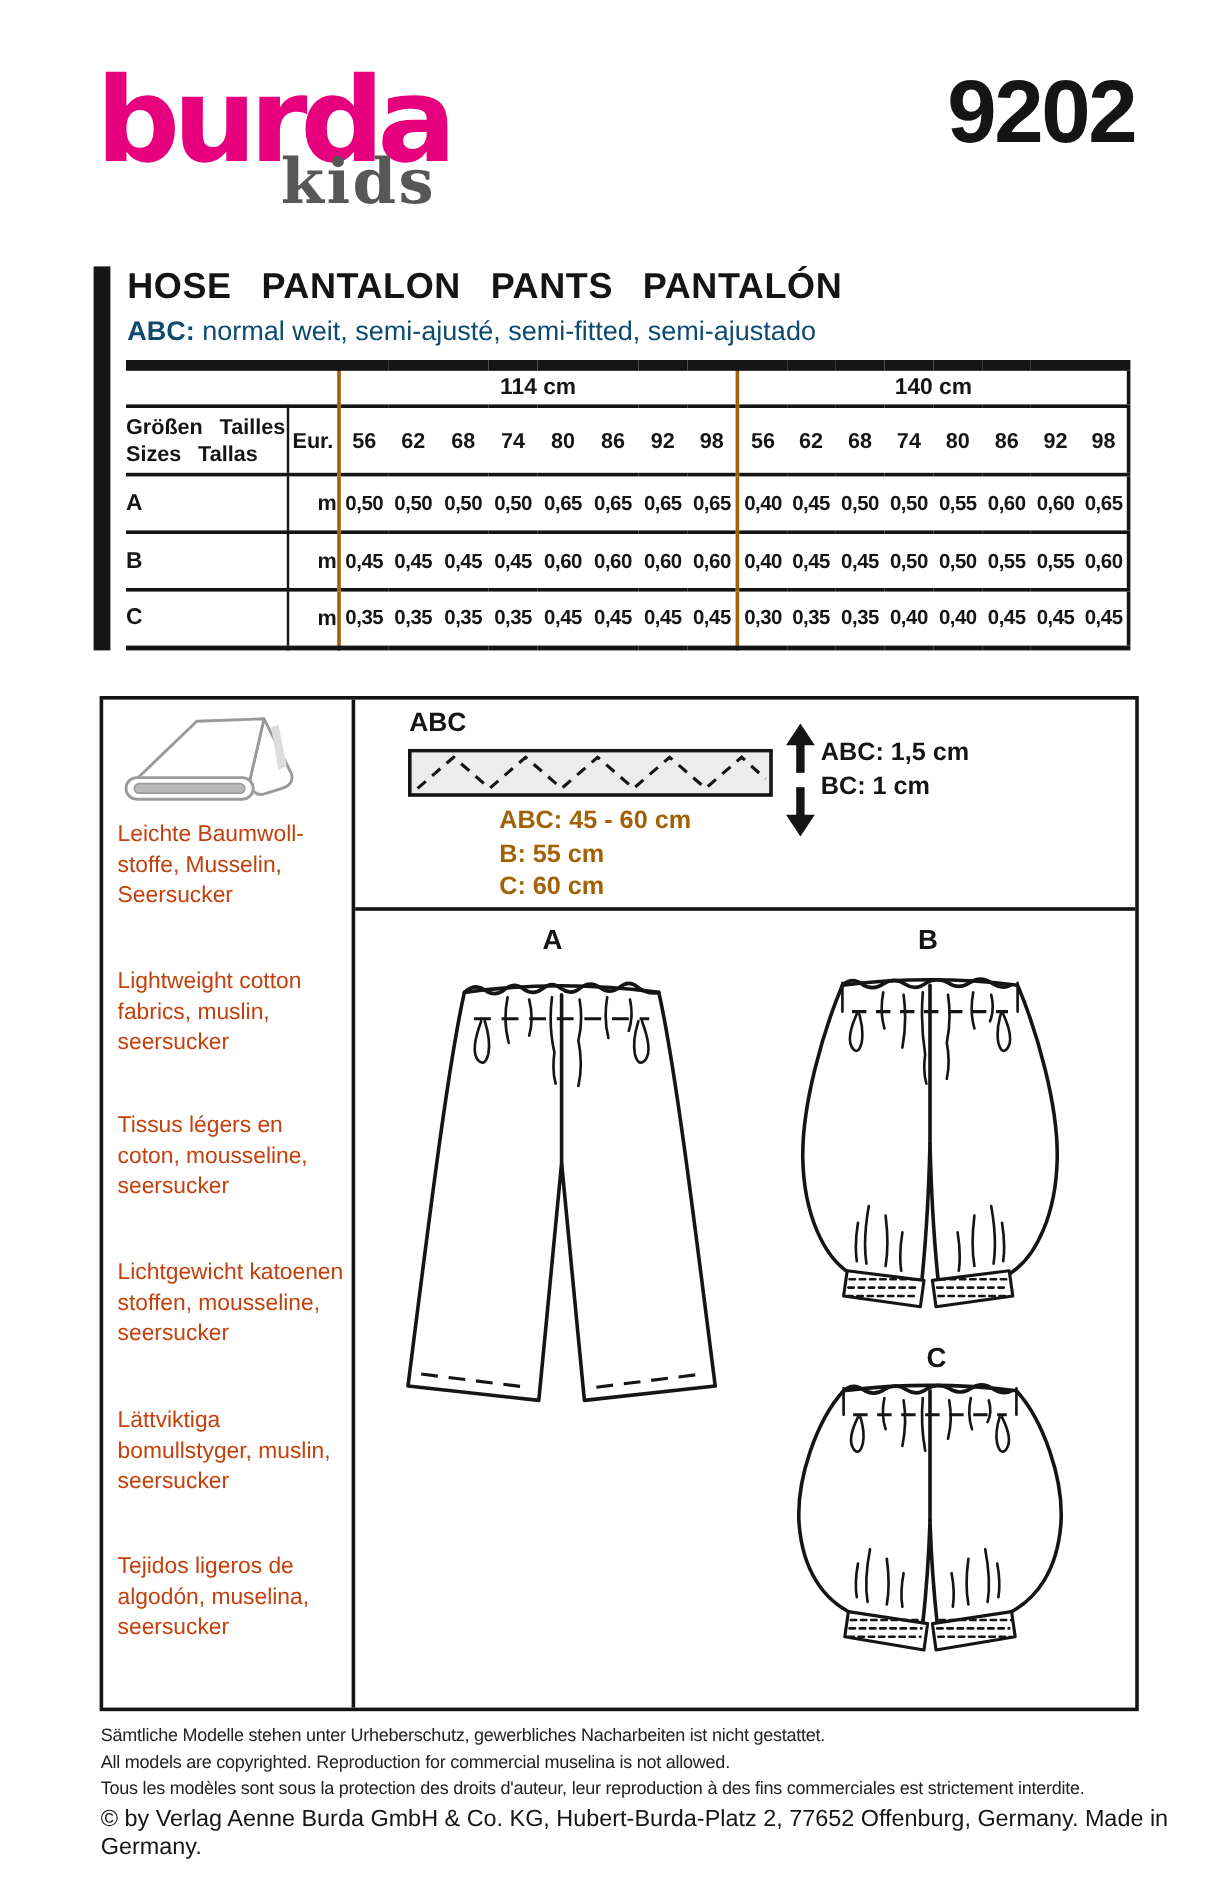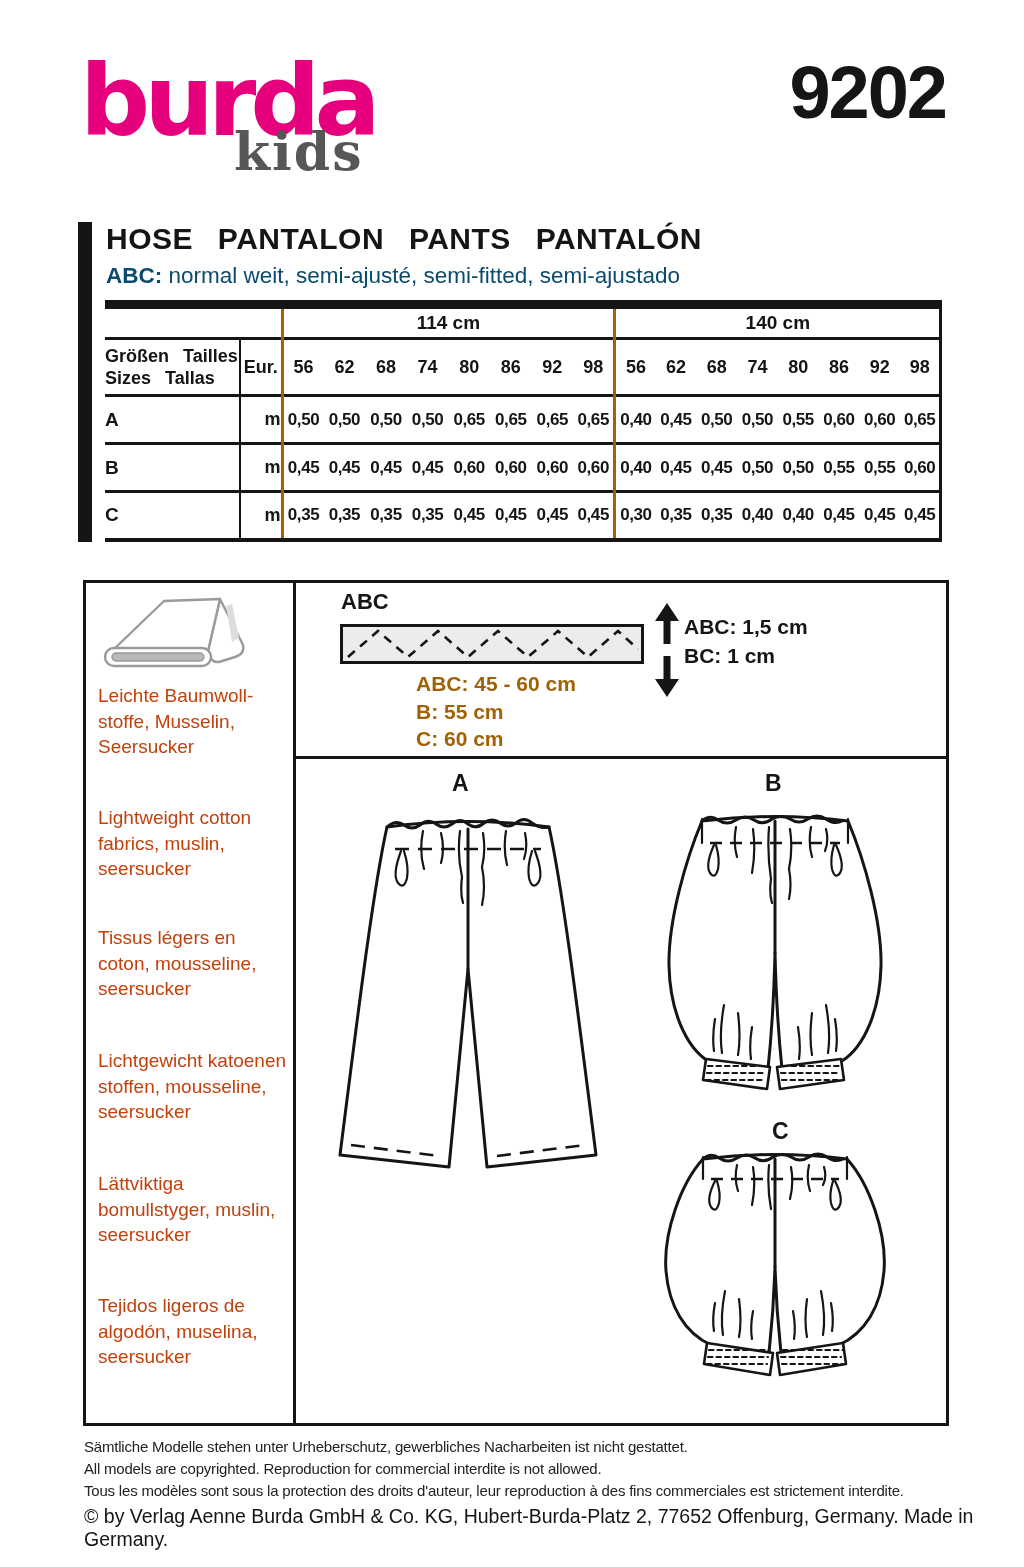--- a/index.html
+++ b/index.html
@@ -284,17 +284,17 @@
       <path class="ln2" d="M74,150 q-5,26 -2,44 M88,158 q3,22 0,38 M102,170 q-3,16 -1,28 M64,162 q-3,16 -1,28"></path>
       <path class="ln2" d="M170,150 q5,26 2,44 M156,158 q-3,22 0,38 M142,170 q3,16 1,28 M180,162 q3,16 1,28"></path>
       <path class="sil" d="M56,202 L122,212 L119,234 L53,223 Z" style="stroke-width:2.6"></path>
       <path class="ln2" d="M58,209 H118 M57,216 H117 M56,223 H116" style="stroke-dasharray:4.5 4"></path>
       <path class="sil" d="M126,212 L192,202 L195,223 L129,234 Z" style="stroke-width:2.6"></path>
       <path class="ln2" d="M130,216 H190 M131,223 H191 M132,209 H192" style="stroke-dasharray:4.5 4"></path>
     </svg>
   </div>
 
   <p class="footer-small fs0">Sämtliche Modelle stehen unter Urheberschutz, gewerbliches Nacharbeiten ist nicht gestattet.</p>
-  <p class="footer-small fs1">All models are copyrighted. Reproduction for commercial interdite is not allowed.</p>
+  <p class="footer-small fs1">All models are copyrighted. Reproduction for commercial muselina is not allowed.</p>
   <p class="footer-small fs2">Tous les modèles sont sous la protection des droits d'auteur, leur reproduction à des fins commerciales est strictement interdite.</p>
   <p class="footer-big">© by Verlag Aenne Burda GmbH &amp; Co. KG, Hubert-Burda-Platz 2, 77652 Offenburg, Germany. Made in Germany.</p>
 
 </div>
 
 </body></html>

